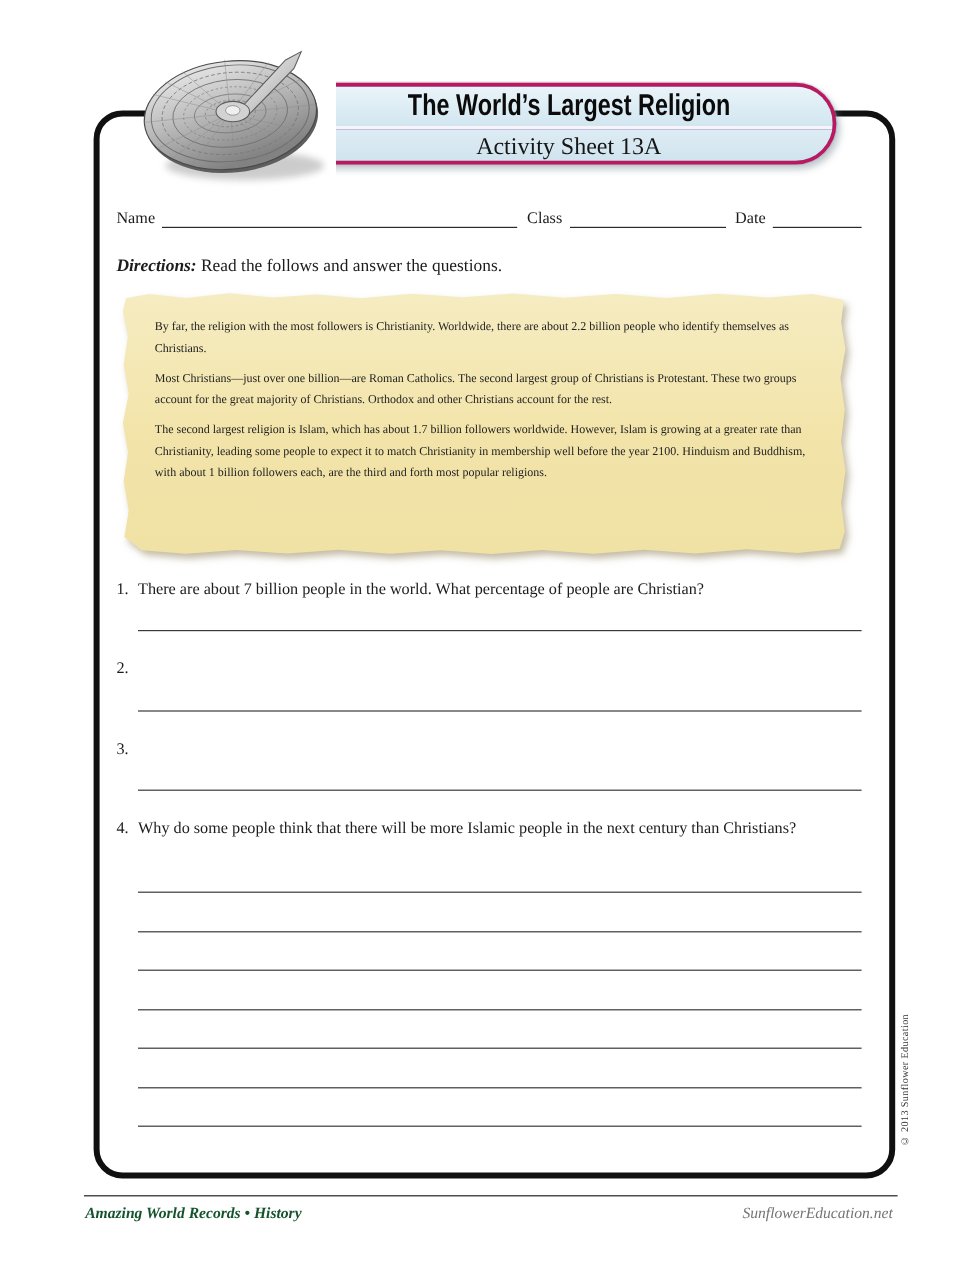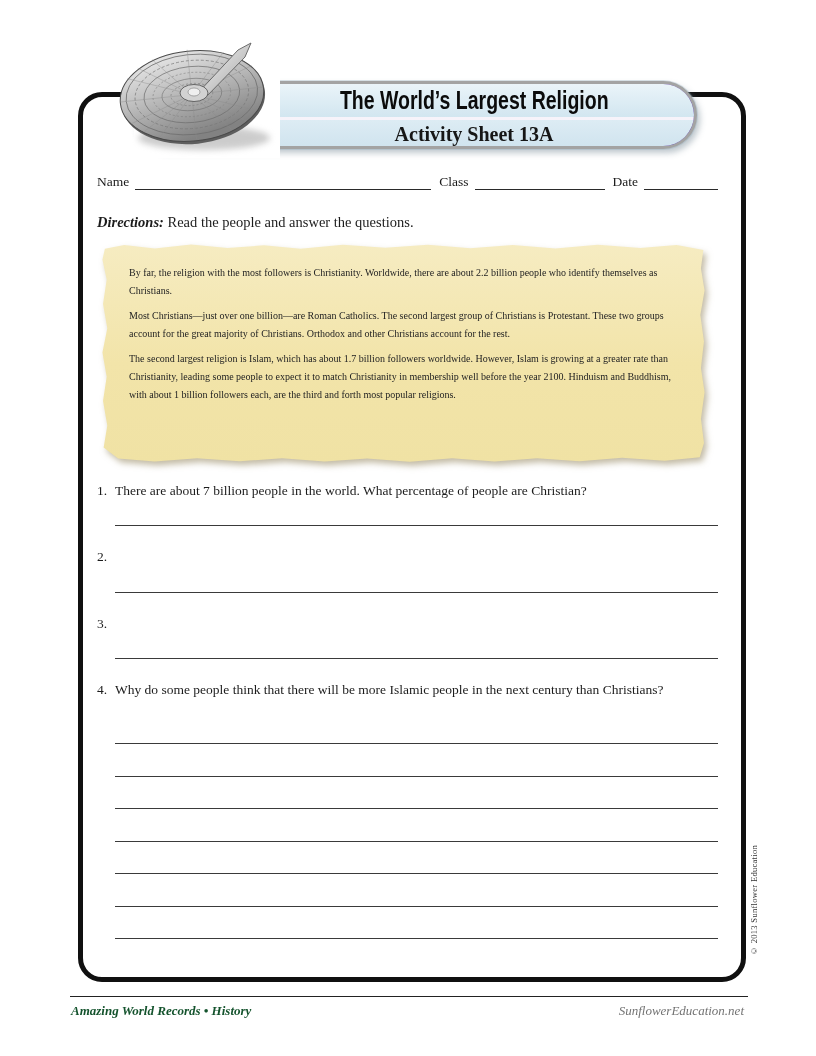--- a/index.html
+++ b/index.html
@@ -12,44 +12,43 @@
 
   
   .page-border {
     position:absolute; left:78px; top:92px; width:668px; height:890px;
     border:5px solid #101010; border-radius:24px;
   }
 
   
   .banner {
     position:absolute; left:133px; top:69px; width:564px; height:68px;
-    border-radius:34px; border:3px solid #a3a3a3;
+    border-radius:34px; border:3px solid #be185d;
     background:#4c1d95;
     box-shadow:0 0 0 1px rgba(150,175,190,.35), 3px 4px 6px rgba(110,130,145,.45);
     overflow:hidden;
-    margin-top:12px;
   }
   .banner-row-top {
     height:33px; display:flex; align-items:center; justify-content:center;
     padding-left:118px;
     background:linear-gradient(180deg,#eaf4f9 0%,#d2e6f0 100%);
   }
   .banner-divider { height:3px; background:rgba(255,255,255,.95); }
   .banner-row-bottom {
     height:29px; display:flex; align-items:center; justify-content:center;
     padding-left:118px;
     background:linear-gradient(180deg,#ddecf4 0%,#cfe3ee 100%);
   }
   .banner-title {
     font-family:"Liberation Sans", sans-serif; font-weight:700;
     font-size:25px; color:#0b0b0b; white-space:nowrap;
     transform:scaleX(0.78); letter-spacing:0px;
   }
   .banner-subtitle {
-    font-family:"Liberation Serif", serif; font-weight:700;
+    font-family:"Liberation Serif", serif; font-weight:400;
     font-size:20px; color:#161616; white-space:nowrap;
   }
 
   
   .compass { position:absolute; left:110px; top:38px; width:170px; height:124px; }
 
   
   .id-row {
     position:absolute; left:97px; top:174px; width:621px;
     display:flex; align-items:center; font-size:13.5px; color:#1a1a1a;
@@ -181,21 +180,21 @@
   <div class="id-row">
     <span class="lbl">Name</span>
     <span class="rule rule-name"></span>
     <span class="lbl">Class</span>
     <span class="rule rule-class"></span>
     <span class="lbl">Date</span>
     <span class="rule rule-date"></span>
   </div>
 
   <div class="directions">
-    <span class="dlabel">Directions:</span><span> Read the people and answer the questions.</span>
+    <span class="dlabel">Directions:</span><span> Read the follows and answer the questions.</span>
   </div>
 
   <div class="article-wrap">
     <div class="article-paper">
       <p>By far, the religion with the most followers is Christianity. Worldwide, there are about 2.2 billion people who identify themselves as Christians.</p>
       <p>Most Christians—just over one billion—are Roman Catholics. The second largest group of Christians is Protestant. These two groups account for the great majority of Christians. Orthodox and other Christians account for the rest.</p>
       <p>The second largest religion is Islam, which has about 1.7 billion followers worldwide. However, Islam is growing at a greater rate than Christianity, leading some people to expect it to match Christianity in membership well before the year 2100.  Hinduism and Buddhism, with about 1 billion followers each, are the third and forth most popular religions.</p>
     </div>
   </div>
 

